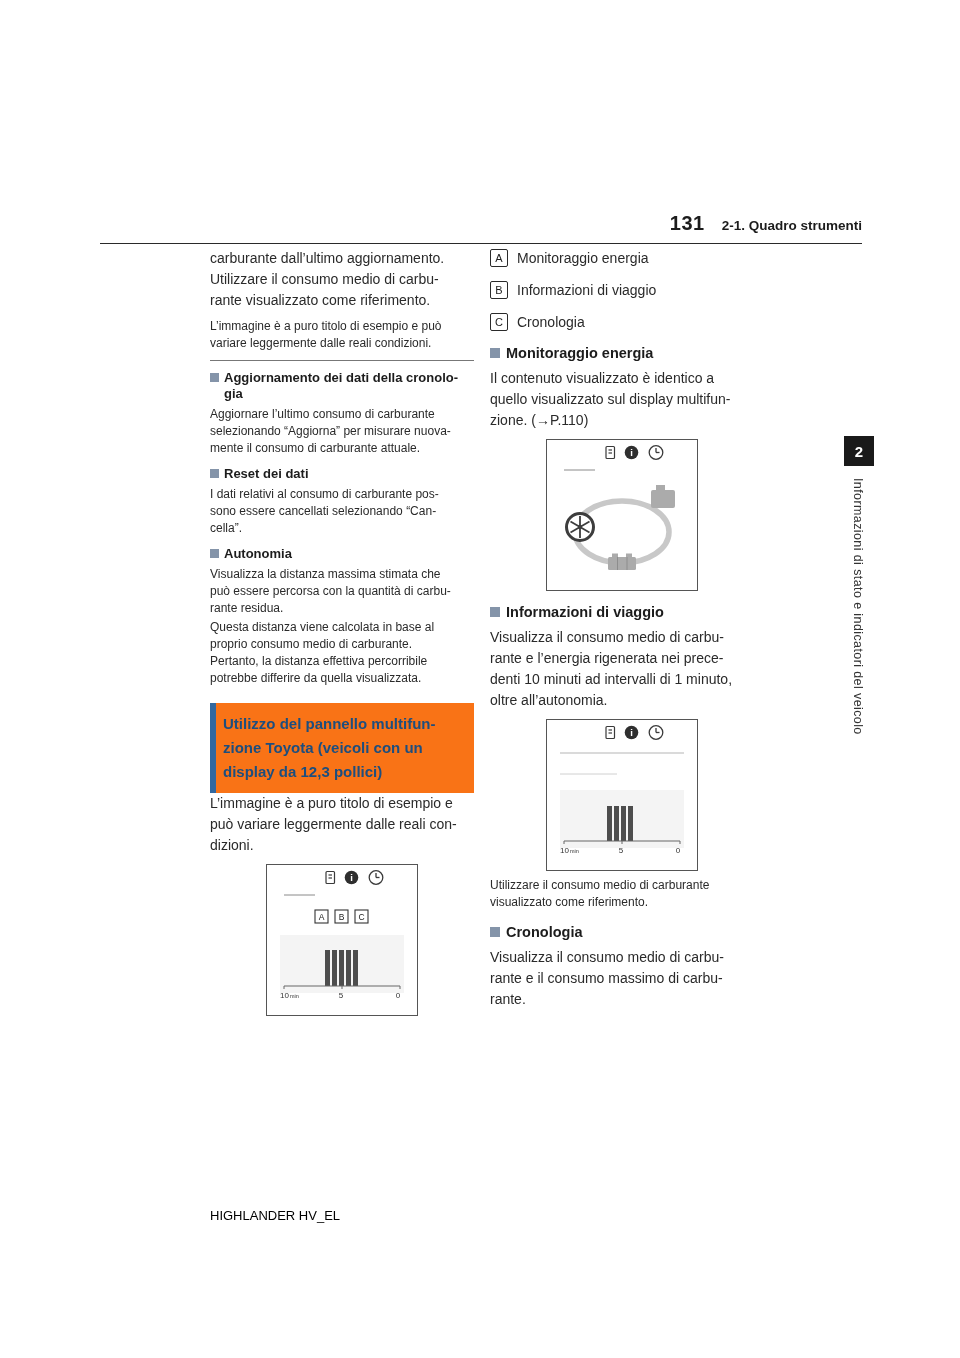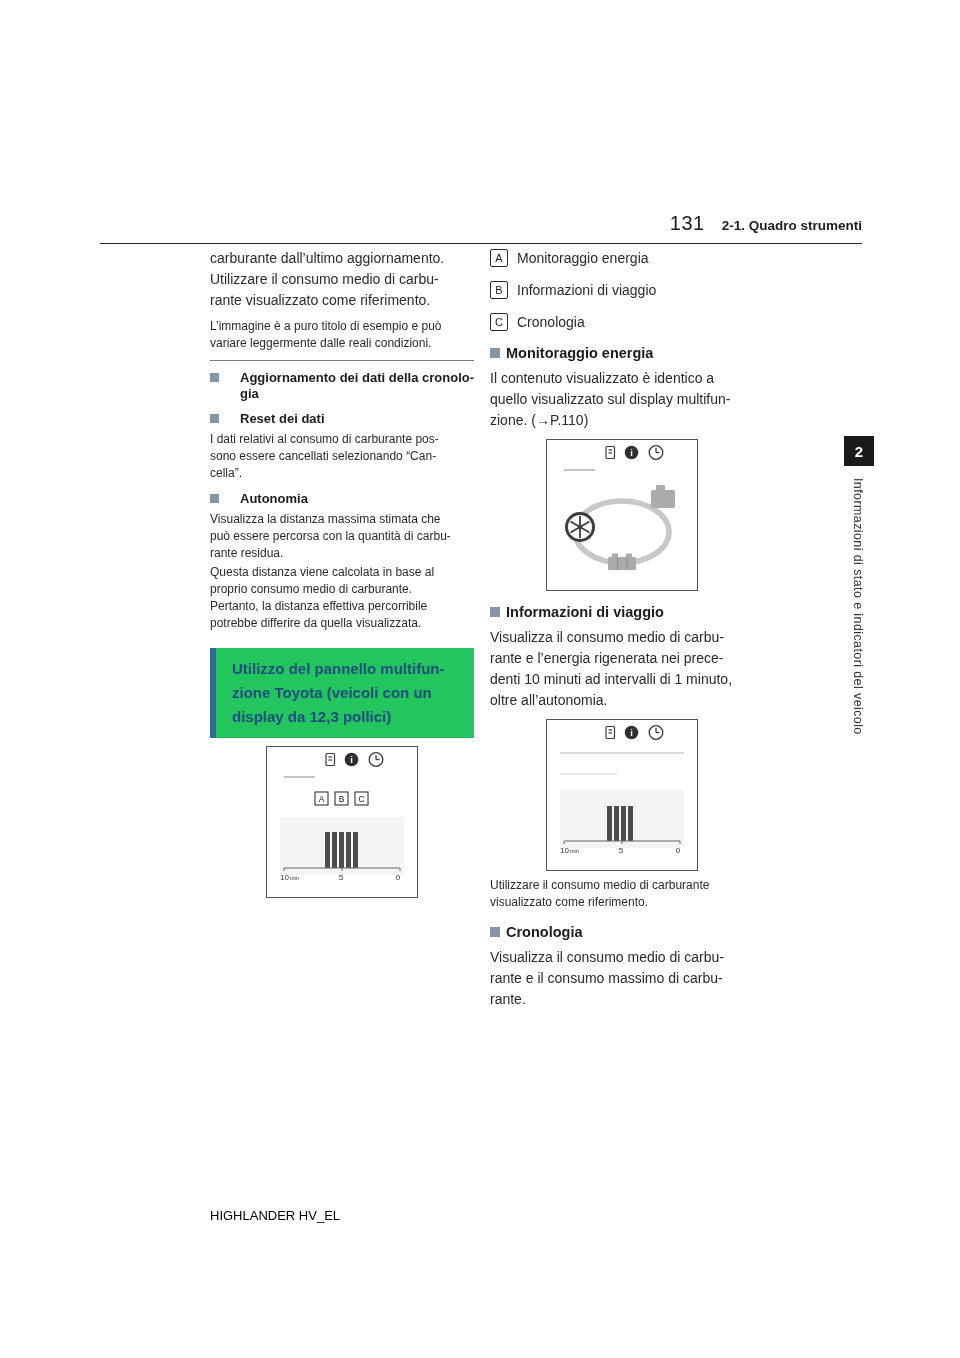--- a/index.html
+++ b/index.html
@@ -2,38 +2,38 @@
 <html><head>
 <meta charset="utf-8">
 <style>
   * { margin:0; padding:0; box-sizing:border-box; }
   html,body { background:#ffffff; }
   body { font-family:"Liberation Sans", sans-serif; color:#2a2a2a; }
   .page { position:relative; width:960px; height:1358px; background:#ffffff; overflow:hidden; }
 
   
   .header-row { position:absolute; top:212px; left:100px; width:762px; display:flex; justify-content:flex-end; align-items:baseline; gap:17px; }
-  .page-num { font-size:20px; font-weight:normal; letter-spacing:0.5px; color:#1c1c1c; }
+  .page-num { font-size:20px; font-weight:bold; letter-spacing:0.5px; color:#1c1c1c; }
   .section-title { font-size:13.5px; font-weight:bold; color:#1c1c1c; }
   .header-rule { position:absolute; top:243px; left:100px; width:762px; border-top:1.6px solid #2a2a2a; }
 
   
   .col { position:absolute; top:248px; width:264px; }
   .col-left { left:210px; }
   .col-right { left:490px; }
 
   p.body { font-size:14px; line-height:21px; white-space:pre-line; margin-bottom:7px; }
   p.note { font-size:12px; line-height:17px; white-space:pre-line; margin-bottom:2px; }
   .divider { border-top:1px solid #777; margin:8px 0 9px; }
 
   .subhead { display:flex; gap:5px; margin:9px 0 4px; font-size:13px; font-weight:bold; line-height:16px; color:#1c1c1c; }
   .subhead .bullet { flex:0 0 auto; width:9px; height:9px; margin-top:3px; background:#8494a9; }
-  .subhead-text { white-space:pre-line;margin-left:16px; }
-
-  .highlight-box { margin-top:16px; background:#22c55e; border-left:6px solid #33689e; padding:9px 10px 9px 16px; }
+  .subhead-text { white-space:pre-line; }
+
+  .highlight-box { margin-top:16px; background:#f97316; border-left:6px solid #33689e; padding:9px 10px 9px 7px; }
   .hl-text { color:#1d4e7e; font-size:15px; font-weight:bold; line-height:24px; white-space:pre-line; }
   .after-box { margin-top:11px; }
 
   
   .legend-row { display:flex; align-items:center; gap:9px; margin-bottom:12px; height:20px; }
   .key-box { flex:0 0 auto; width:18px; height:18px; border:1.5px solid #2a2a2a; border-radius:2px; display:flex; align-items:center; justify-content:center; font-size:11px; color:#1c1c1c; background:#fff; }
   .legend-label { font-size:14px; }
 
   .rhead { display:flex; gap:6px; align-items:flex-start; margin:12px 0 6px; font-size:14.5px; font-weight:bold; line-height:18px; color:#1c1c1c; }
   .rhead .rbullet { flex:0 0 auto; width:10px; height:10px; margin-top:4px; background:#8494a9; }
@@ -69,20 +69,23 @@
     <p class="note">L’immagine è a puro titolo di esempio e può
 variare leggermente dalle reali condizioni.</p>
 
     <div class="divider"></div>
 
     <div class="subhead">
       <span class="bullet"></span>
       <span class="subhead-text">Aggiornamento dei dati della cronolo-
 gia</span>
     </div>
+    <p class="note">Aggiornare l’ultimo consumo di carburante
+selezionando “Aggiorna” per misurare nuova-
+mente il consumo di carburante attuale.</p>
 
     <div class="subhead">
       <span class="bullet"></span>
       <span class="subhead-text">Reset dei dati</span>
     </div>
     <p class="note">I dati relativi al consumo di carburante pos-
 sono essere cancellati selezionando “Can-
 cella”.</p>
 
     <div class="subhead">
@@ -96,20 +99,23 @@
 proprio consumo medio di carburante.
 Pertanto, la distanza effettiva percorribile
 potrebbe differire da quella visualizzata.</p>
 
     <div class="highlight-box">
       <div class="hl-text">Utilizzo del pannello multifun-
 zione Toyota (veicoli con un
 display da 12,3 pollici)</div>
     </div>
 
+    <p class="body">L’immagine è a puro titolo di esempio e
+può variare leggermente dalle reali con-
+dizioni.</p>
 
     <div class="figure">
       <svg viewBox="0 0 150 150">
         <g fill="none" stroke="#3a3a3a" stroke-width="1.2">
           <rect x="59" y="6.5" width="8.5" height="12" rx="1"></rect>
           <line x1="61.5" y1="10" x2="65" y2="10"></line>
           <line x1="61.5" y1="13" x2="65" y2="13"></line>
         </g>
         <g>
           <circle cx="84.5" cy="12.5" r="6.8" fill="#2f2f2f"></circle>

